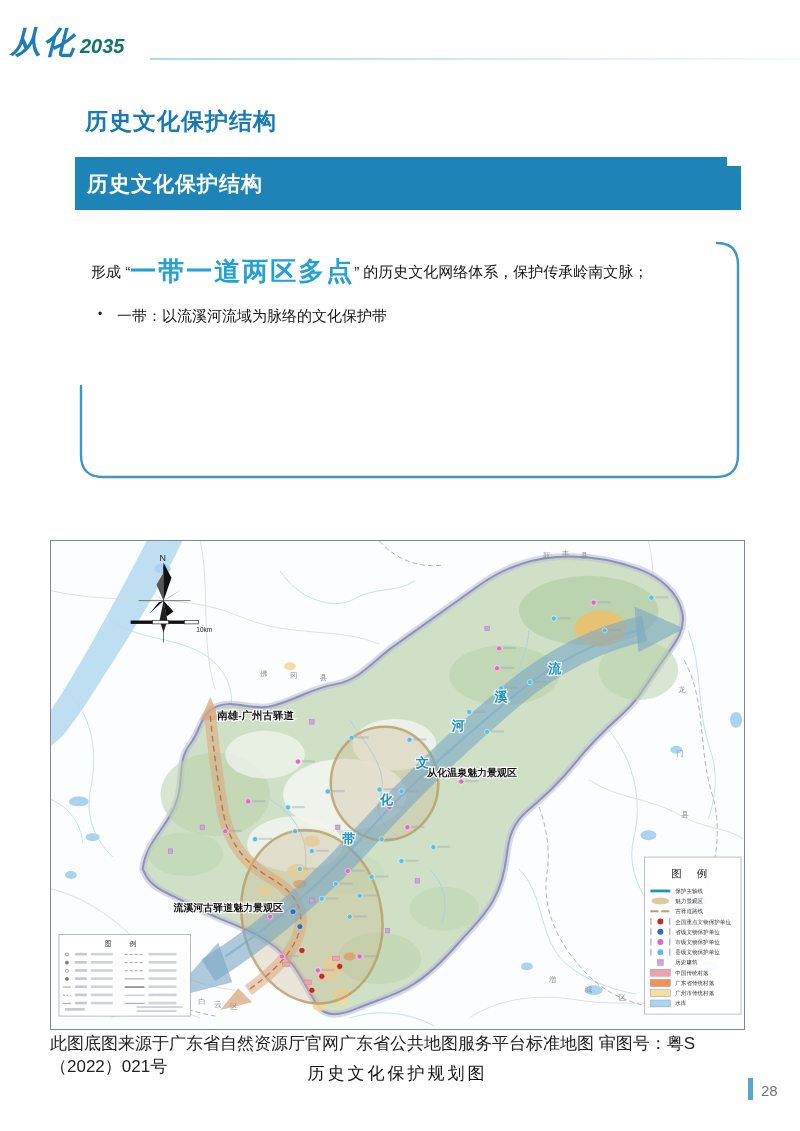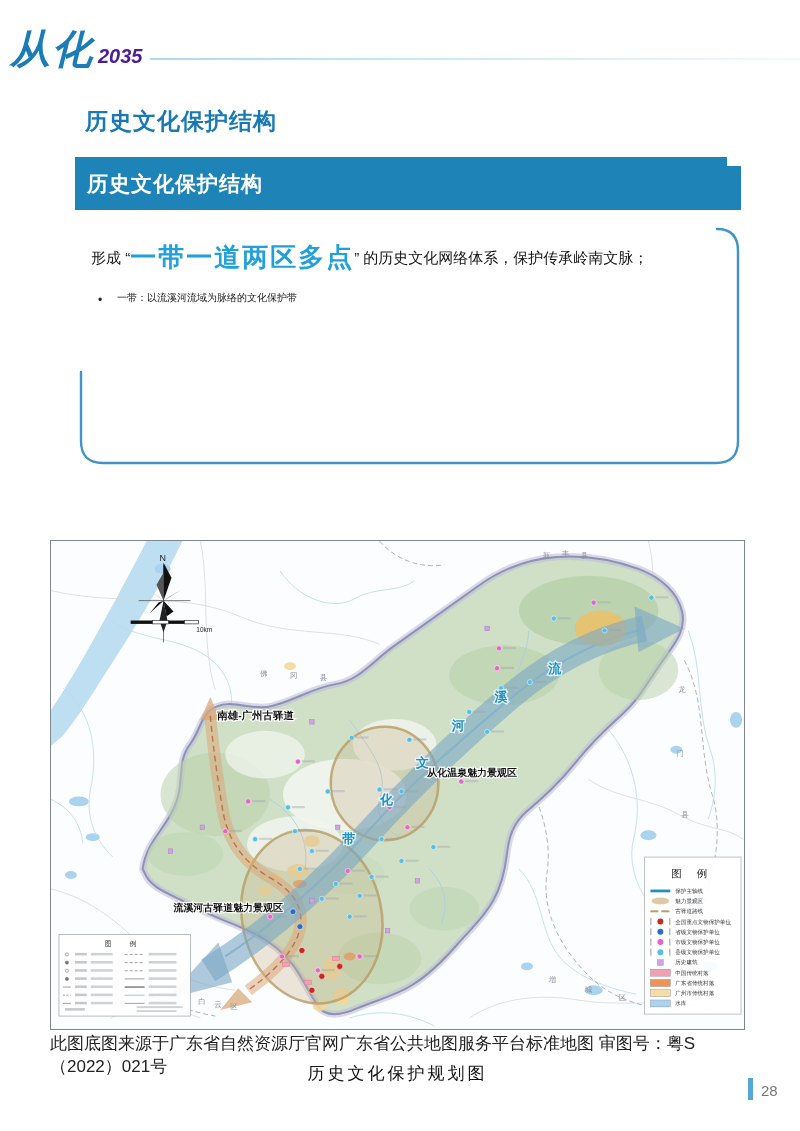--- a/index.html
+++ b/index.html
@@ -1,34 +1,34 @@
 <!DOCTYPE html>
 <html><head>
 <meta charset="utf-8">
 <style>
   html,body{margin:0;padding:0;}
   body{width:800px;height:1131px;position:relative;background:#ffffff;
        font-family:"Liberation Sans",sans-serif;overflow:hidden;}
   .logo{position:absolute;left:10px;top:22px;white-space:nowrap;}
-  .logo-cn{font-size:40px;font-weight:bold;font-style:italic;color:#1b7cb8;letter-spacing:2px;}
-  .logo-year{font-size:20px;font-weight:bold;font-style:italic;color:#4c1d95;margin-left:4px;}
+  .logo-cn{font-size:31px;font-weight:bold;font-style:italic;color:#1b7cb8;letter-spacing:2px;}
+  .logo-year{font-size:20px;font-weight:bold;font-style:italic;color:#0f766e;margin-left:4px;}
   .header-line{position:absolute;left:150px;top:58px;right:0;height:2px;
        background:linear-gradient(to right,#aed9ee,#f2fafd);}
   .section-heading{position:absolute;left:85px;top:106px;font-size:23px;font-weight:bold;color:#1879b4;letter-spacing:1px;}
   .banner{position:absolute;left:75px;top:157px;width:666px;height:53px;background:#1e84b8;
        clip-path:polygon(0 0, calc(100% - 14px) 0, calc(100% - 14px) 9px, 100% 9px, 100% 100%, 0 100%);
        display:flex;align-items:center;}
   .banner-text{color:#ffffff;font-size:21px;font-weight:bold;padding-left:12px;letter-spacing:1px;}
-  .callout{position:absolute;left:75px;top:226px;width:666px;height:250px;text-decoration:underline;}
+  .callout{position:absolute;left:75px;top:240px;width:666px;height:250px;text-decoration:underline;}
   .callout-border{position:absolute;left:0;top:0;}
   .callout-content{position:absolute;left:16px;top:14px;right:34px;color:#141414;}
   .intro{font-size:15px;line-height:1.35;}
   .hl{font-size:26px;font-weight:bold;color:#22a0d9;letter-spacing:2px;vertical-align:-3px;}
   ul.bullets{list-style:none;margin:16px 0 0 0;padding:0;}
-  ul.bullets li{position:relative;padding-left:26px;margin-bottom:14px;font-size:10px;line-height:1.42;}
+  ul.bullets li{position:relative;padding-left:26px;margin-bottom:14px;font-size:15px;line-height:1.42;}
   ul.bullets li::before{content:"•";position:absolute;left:7px;top:1px;font-size:12px;color:#222;}
   .map-frame{position:absolute;left:50px;top:540px;width:695px;height:490px;border:1.5px solid #80858f;
        box-sizing:border-box;background:#fcfdff;}
   .caption{position:absolute;left:50px;top:1032px;width:695px;font-size:17px;color:#222;}
   .map-title{position:absolute;left:50px;top:1062px;width:695px;text-align:center;font-size:17px;color:#111;letter-spacing:3px;}
   .page-footer{position:absolute;left:720px;top:1078px;display:flex;gap:8px;padding-left:28px;}
   .page-bar{width:5px;height:22px;background:#55a8d6;}
   .page-num{font-size:15px;color:#777;padding-top:4px;}
   svg text{font-family:"Liberation Sans",sans-serif;}
 </style>

